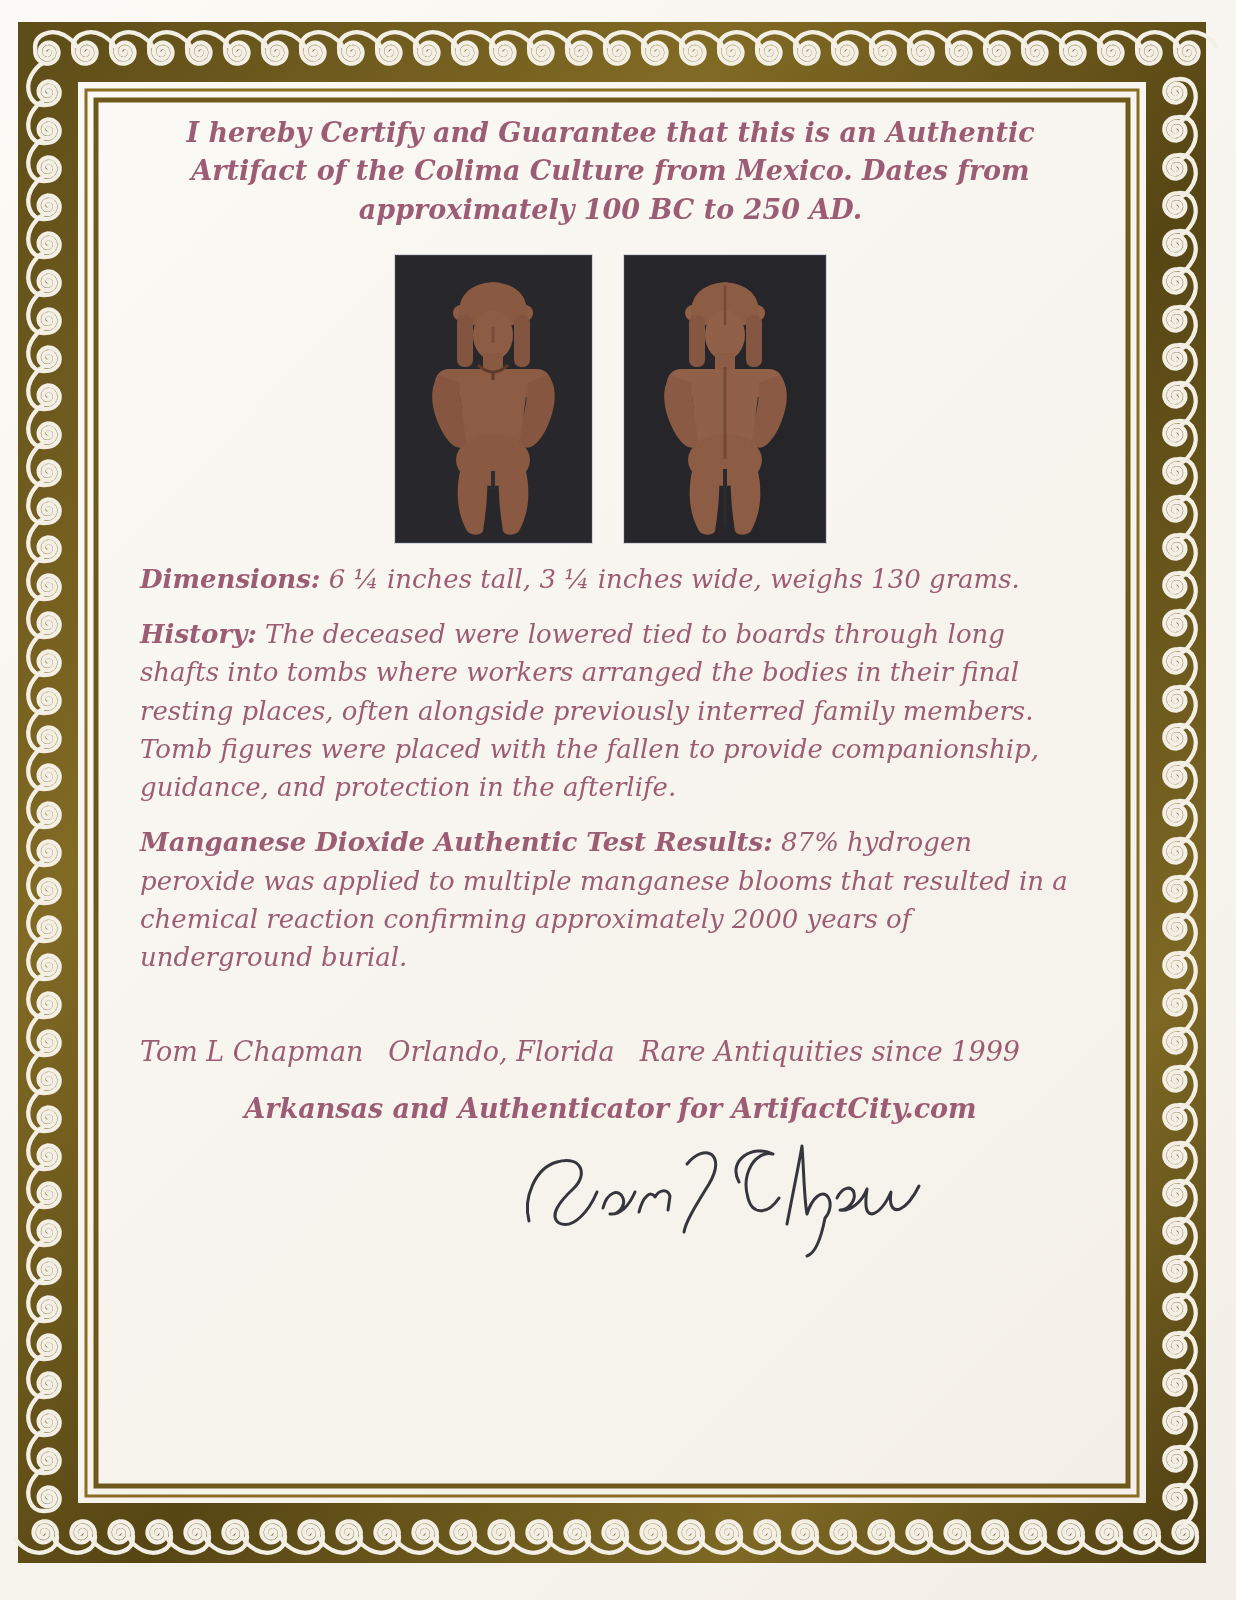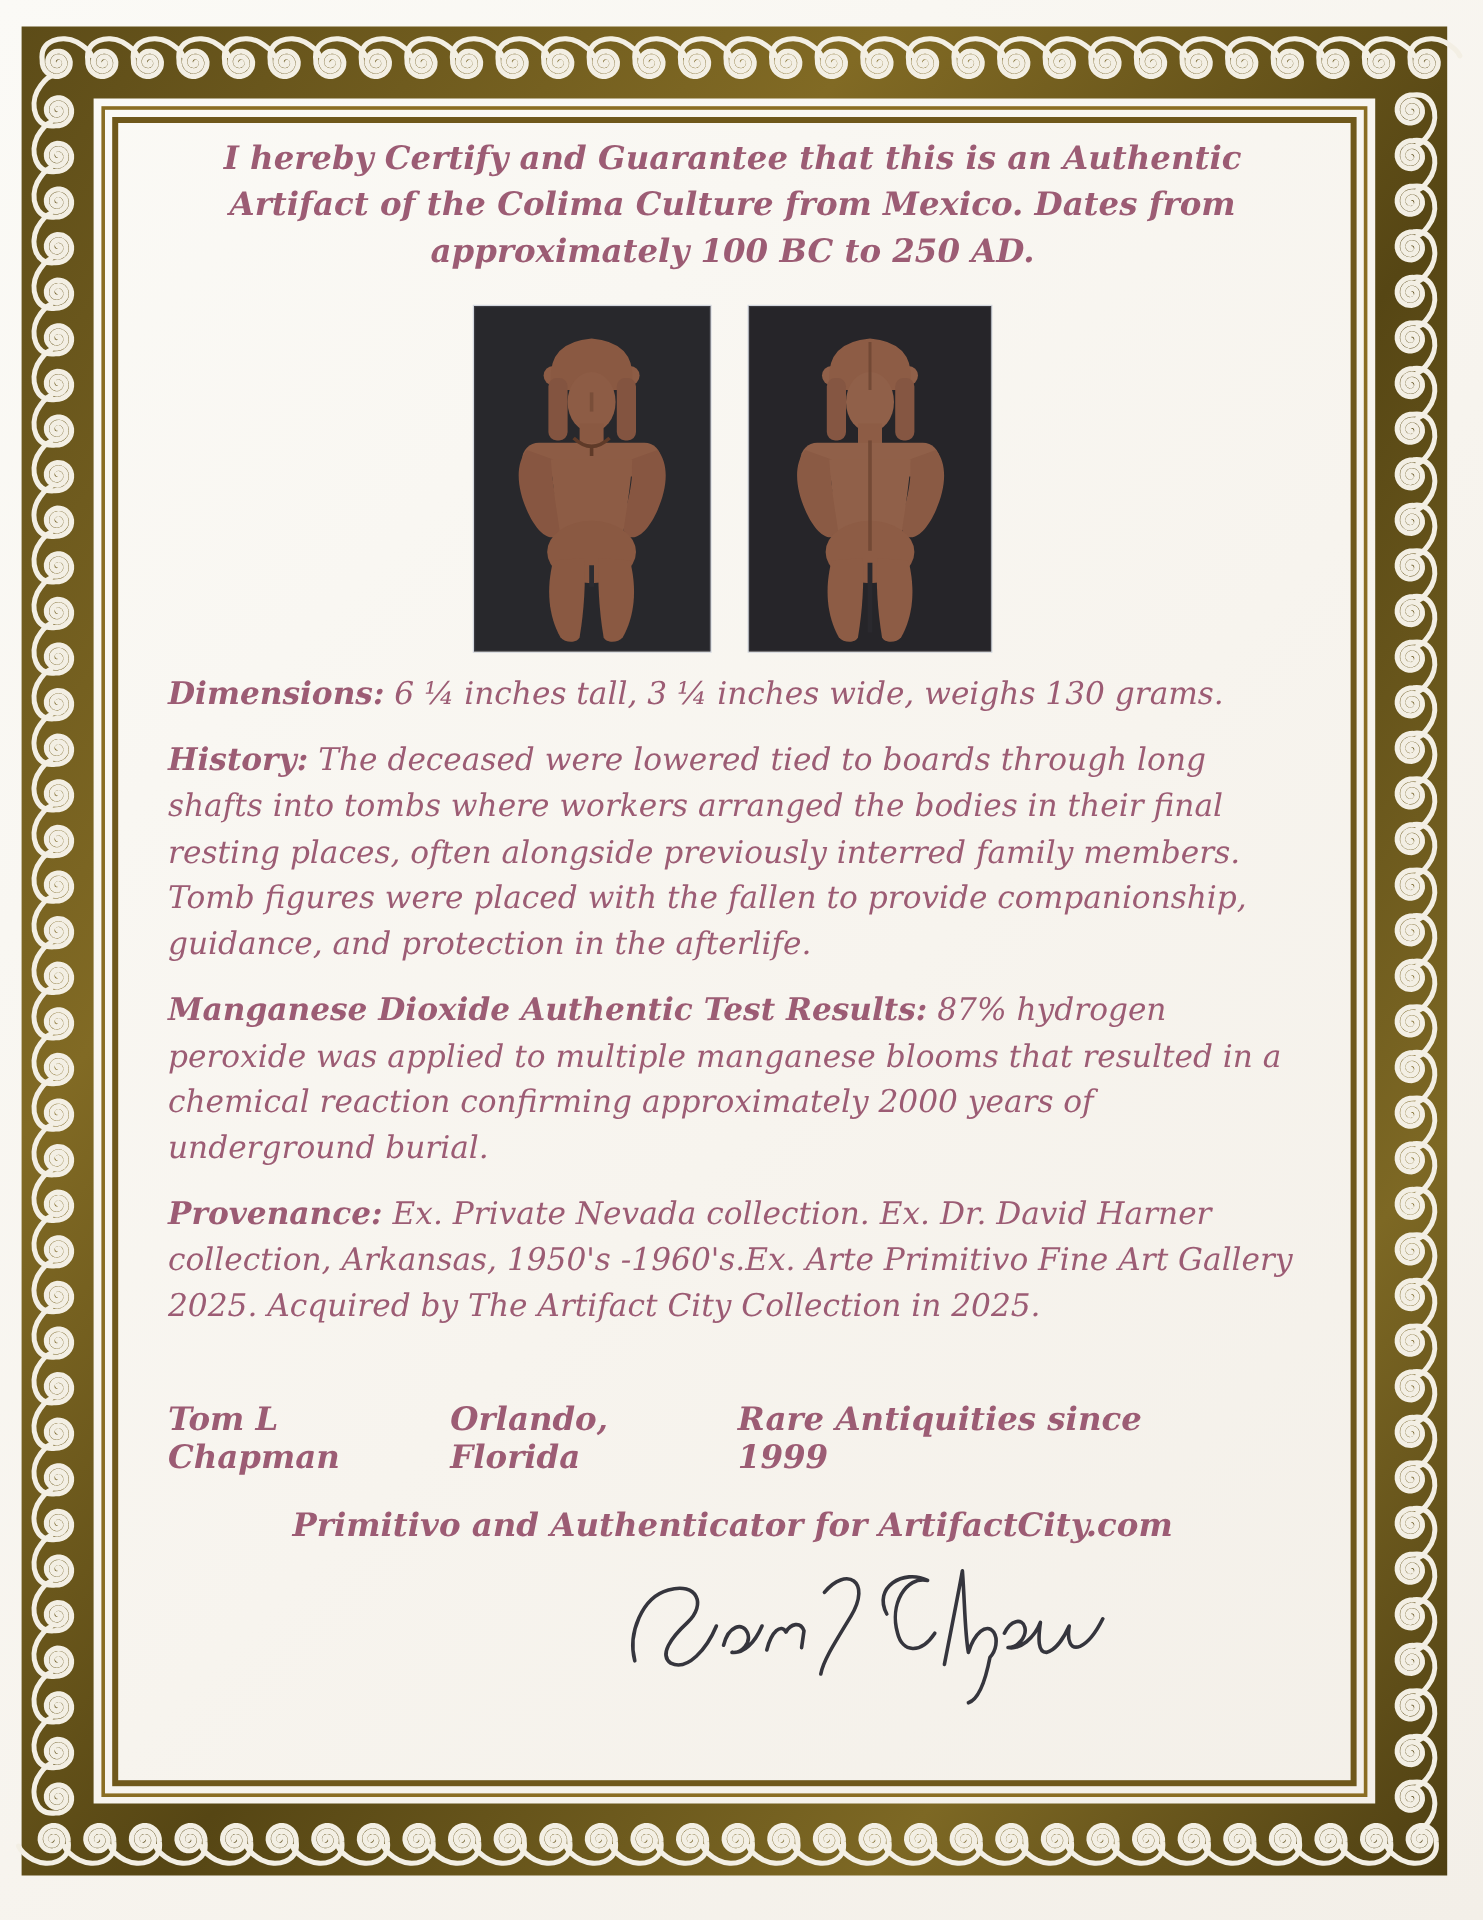--- a/index.html
+++ b/index.html
@@ -22,21 +22,21 @@
   .intro{
     margin:16px auto 0 auto;max-width:950px;text-align:center;
     font-size:27px;font-weight:700;line-height:1.42;
   }
   .photos{display:flex;justify-content:center;gap:32px;margin-top:26px;}
   .photo{display:block;box-shadow:0 0 0 1px rgba(180,190,205,.55);}
   .sec{margin:17px 0 0 0;font-size:26px;line-height:1.47;}
   .sec b{font-weight:700;}
   .signer-row{
     display:flex;justify-content:space-between;align-items:baseline;
-    margin-top:60px;width:880px;font-size:27px;font-weight:700;
+    margin-top:60px;width:880px;font-size:27px;font-weight:400;
   }
   .role-line{margin:26px 0 0 0;text-align:center;font-size:27px;font-weight:700;}
   .sig-block{display:flex;align-items:flex-end;margin:4px 0 0 365px;height:102px;}
   .sig-line{position:relative;width:410px;height:100%;}
   .sig-svg{position:absolute;left:10px;bottom:-26px;overflow:visible;}
 </style>
 </head>
 <body>
 
 <div class="page">
@@ -251,29 +251,28 @@
       </svg>
     </div>
 
     <p class="sec"><b>Dimensions:</b> <span>6 ¼ inches tall, 3 ¼ inches wide, weighs 130 grams.</span></p>
 
     <p class="sec"><b>History:</b> <span>The deceased were lowered tied to boards through long shafts into tombs where workers arranged the bodies in their final resting places, often alongside previously interred family members. Tomb figures were placed with the fallen to provide companionship, guidance, and protection in the afterlife.</span></p>
 
 
     <p class="sec"><b>Manganese Dioxide Authentic Test Results:</b> <span>87% hydrogen peroxide was applied to multiple manganese blooms that resulted in a chemical reaction confirming approximately 2000 years of underground burial.</span></p>
 
-    <p class="sec"><b>Provenance:</b> <span>Ex. Private Nevada collection. Ex. Dr. David Harner collection, Arkansas, 1950's -1960's.Ex. Arte Primitivo Fine Art Gallery 2025. Acquired by The Artifact City Collection in 2025.</span></p>
 
     <div class="signer-row">
       <span>Tom L Chapman</span>
       <span>Orlando, Florida</span>
       <span>Rare Antiquities since 1999</span>
     </div>
 
-    <p class="role-line">Primitivo and Authenticator for ArtifactCity.com</p>
+    <p class="role-line">Arkansas and Authenticator for ArtifactCity.com</p>
 
     <div class="sig-block">
       <div class="sig-line">
 
         <svg class="sig-svg" width="410" height="130" viewBox="0 0 410 130" aria-label="Tom L Chapman">
           <g stroke="#35353d" stroke-width="3" fill="none" stroke-linecap="round" stroke-linejoin="round">
             <path d="M14,95 C8,72 20,42 42,36 C66,29 74,48 58,63 C44,76 34,90 44,97 C58,104 74,85 82,66"></path>
             <path d="M88,82 C92,66 104,62 108,72 C111,80 103,89 95,88 C105,89 114,80 120,66"></path>
             <path d="M124,86 C128,70 136,64 140,71 C144,64 152,62 155,70 L153,84"></path>
             <path d="M172,38 C190,16 212,28 194,58 C180,81 171,95 169,106"></path>

